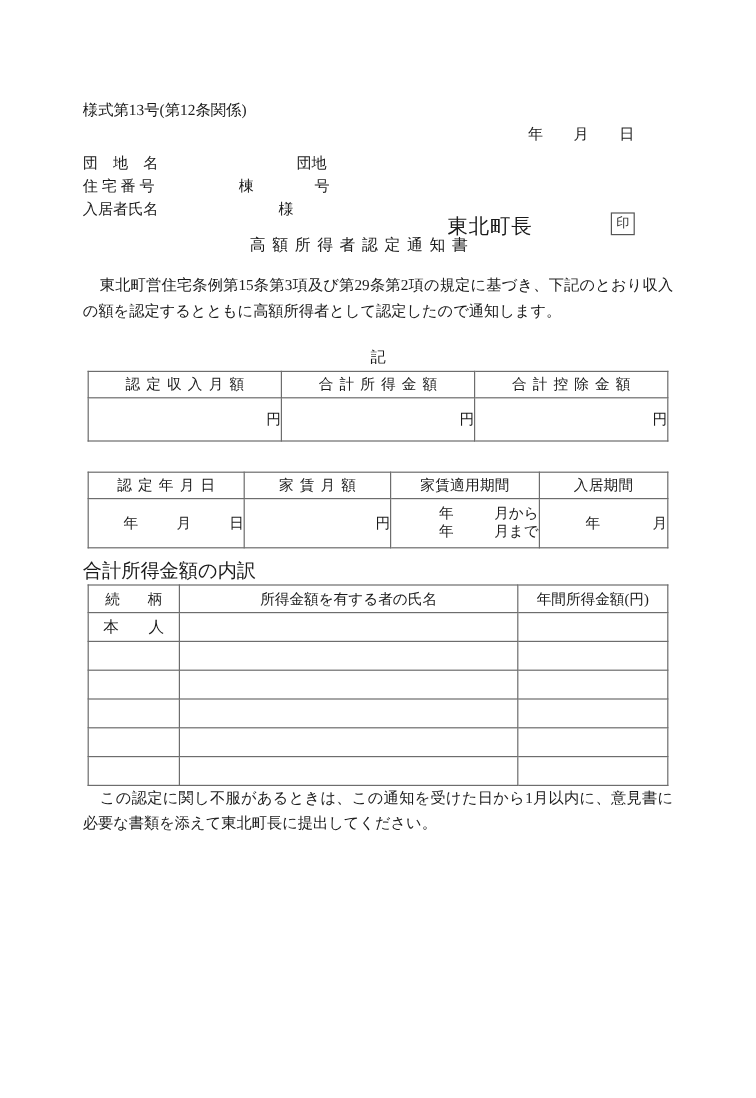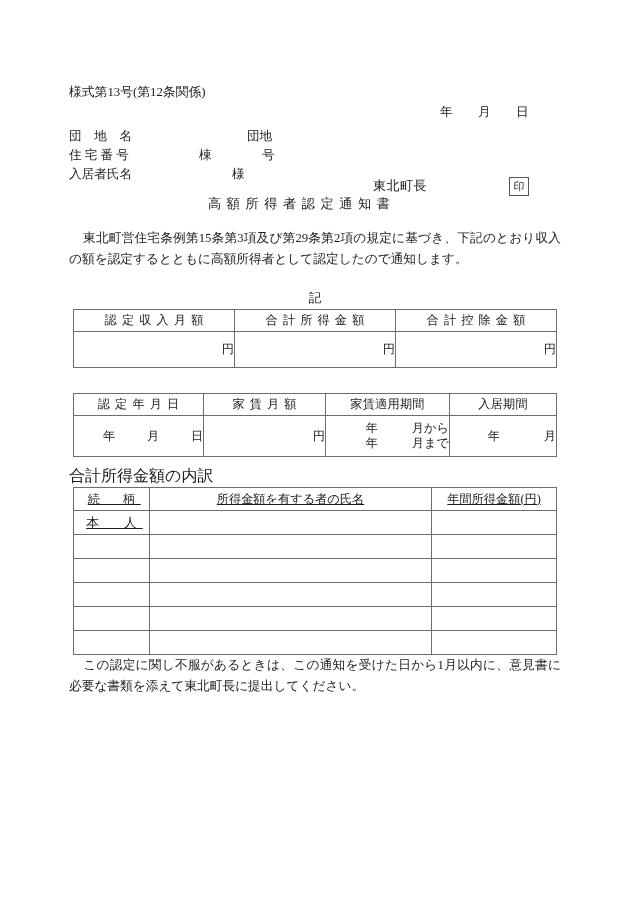--- a/index.html
+++ b/index.html
@@ -48,21 +48,21 @@
   #row-danchi   { left: 69px; top: 128px; }
   #danchi-val   { left: 247px; top: 128px; text-align: center; }
   #row-jutaku   { left: 69px; top: 147px; }
   #jutaku-tou   { left: 199px; top: 147px; }
   #jutaku-go    { left: 262px; top: 147px; }
   #row-nyukyo   { left: 69px; top: 166px; }
   #nyukyo-sama  { left: 232px; top: 166px; }
 
   #mayor {
     left: 373px; top: 177px;
-    font-size: 13px;
+    font-size: 17px;
     letter-spacing: 0.04em;
   }
   #seal-box {
     left: 509px; top: 177px;
     width: 18px; height: 17px;
     border: 1px solid #555;
     font-size: 11px;
     line-height: 16px;
     text-align: center;
     color: #333;
@@ -160,21 +160,21 @@
     padding: 0 8px 5px 0;
     font-size: 12.2px;
   }
   .nyukyo-cell .yr { display: inline-block; width: 56px; text-align: left; }
 
   
   #breakdown-label {
     left: 69px; top: 466px;
     font-size: 16px;
   }
-  #table-breakdown { left: 73px; top: 487px; width: 483px; text-decoration: underline; }
+  #table-breakdown { left: 73px; top: 487px; width: 483px; }
   .bd-head { height: 22px; text-align: center; font-size: 12.2px; }
   .bd-head.rel { letter-spacing: 0.45em; text-indent: 0.45em; }
   .bd-rel-cell {
     height: 23px;
     text-align: center;
     letter-spacing: 0.45em;
     text-indent: 0.45em;
     font-size: 13px;
   }
   .bd-empty { height: 23px; }

